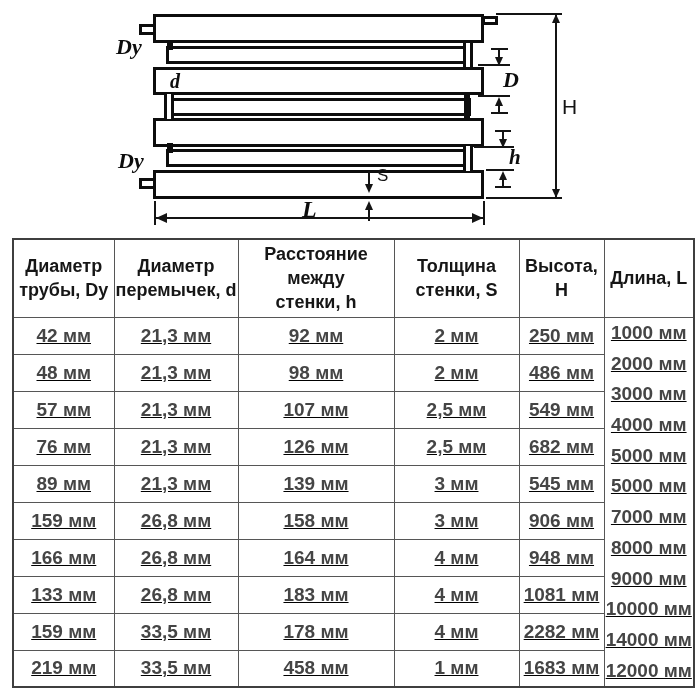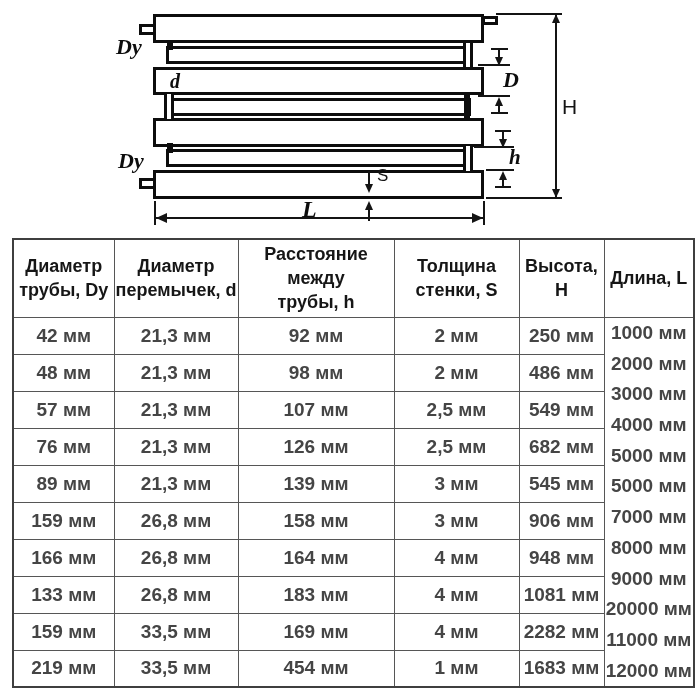--- a/index.html
+++ b/index.html
@@ -21,21 +21,21 @@
   .lbl-serif{position:absolute;font-family:"Liberation Serif",serif;font-style:italic;font-weight:bold;color:#0d0d0d;}
   .lbl-sans{position:absolute;font-family:"Liberation Sans",sans-serif;color:#141414;}
   
   table.spec{position:absolute;left:12px;top:238px;width:681px;height:447px;
              border-collapse:collapse;table-layout:fixed;background:#fff;
              border:2px solid #3f3f3f;}
   table.spec th,table.spec td{border:1px solid #565656;padding:0;text-align:center;vertical-align:middle;}
   table.spec th{font-size:18px;font-weight:bold;color:#161616;white-space:pre-line;line-height:24px;}
   table.spec td{font-size:19px;font-weight:bold;color:#454545;}
   tr.hrow{height:78px;}
-  tr.drow{height:37px;}
+  tr.drow{height:37px;text-decoration:underline;}
   td.lencell{padding:0;}
   .lenbox{display:flex;flex-direction:column;justify-content:center;height:100%;text-align:right;}
   .lenline{flex:1;display:flex;align-items:center;justify-content:center;
            font-size:19px;font-weight:bold;color:#454545;}
 </style>
 </head>
 <body>
 
 <div class="abs" style="left:0;top:0;width:700px;height:232px;">
 
@@ -113,21 +113,21 @@
       <col style="width:85px">
       <col style="width:90px">
   </colgroup>
   <thead>
     <tr class="hrow">
       <th>Диаметр
 трубы, Dy</th>
       <th>Диаметр
 перемычек, d</th>
       <th>Расстояние между
-трубы, h</th>
+стенки, h</th>
       <th>Толщина
 стенки, S</th>
       <th>Высота, H</th>
       <th>Длина, L</th>
     </tr>
   </thead>
   <tbody>
     <tr class="drow">
       <td>42 мм</td>
       <td>21,3 мм</td>
@@ -138,22 +138,22 @@
         <div class="lenbox">
           <div class="lenline">1000 мм</div>
           <div class="lenline">2000 мм</div>
           <div class="lenline">3000 мм</div>
           <div class="lenline">4000 мм</div>
           <div class="lenline">5000 мм</div>
           <div class="lenline">5000 мм</div>
           <div class="lenline">7000 мм</div>
           <div class="lenline">8000 мм</div>
           <div class="lenline">9000 мм</div>
-          <div class="lenline">20000 мм</div>
-          <div class="lenline">11000 мм</div>
+          <div class="lenline">10000 мм</div>
+          <div class="lenline">14000 мм</div>
           <div class="lenline">12000 мм</div>
         </div>
       </td>
     </tr>
     <tr class="drow">
       <td>48 мм</td>
       <td>21,3 мм</td>
       <td>98 мм</td>
       <td>2 мм</td>
       <td>486 мм</td>
@@ -196,25 +196,25 @@
     <tr class="drow">
       <td>133 мм</td>
       <td>26,8 мм</td>
       <td>183 мм</td>
       <td>4 мм</td>
       <td>1081 мм</td>
     </tr>
     <tr class="drow">
       <td>159 мм</td>
       <td>33,5 мм</td>
-      <td>169 мм</td>
+      <td>178 мм</td>
       <td>4 мм</td>
       <td>2282 мм</td>
     </tr>
     <tr class="drow">
       <td>219 мм</td>
       <td>33,5 мм</td>
-      <td>454 мм</td>
+      <td>458 мм</td>
       <td>1 мм</td>
       <td>1683 мм</td>
     </tr>
   </tbody>
 </table>
 
 </body></html>

